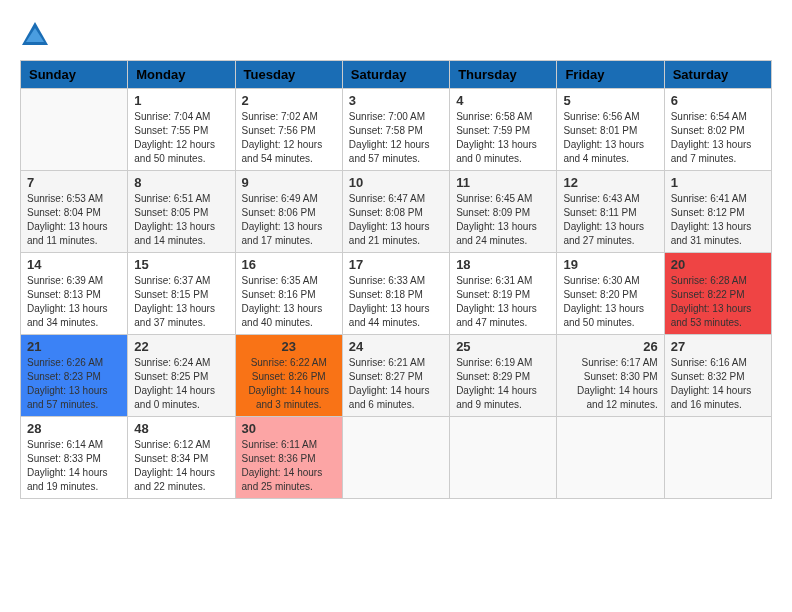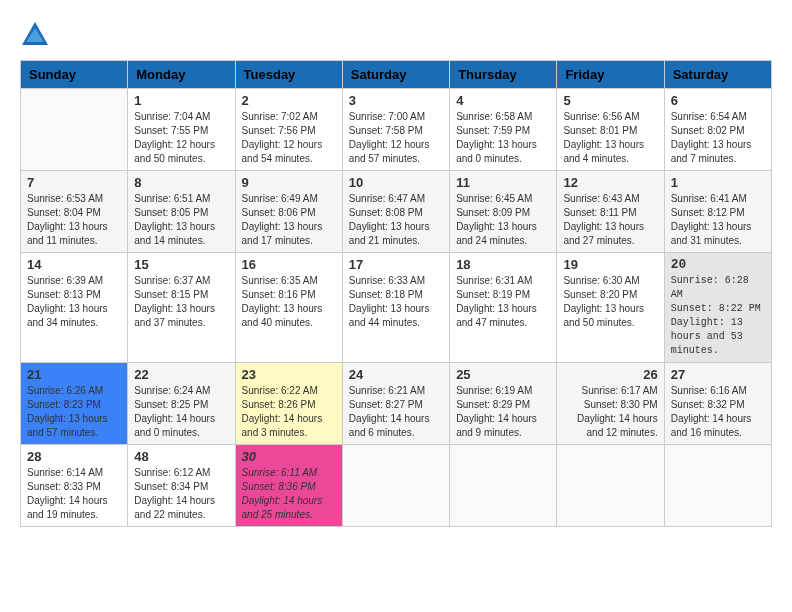--- a/index.html
+++ b/index.html
@@ -207,35 +207,35 @@
           <div class="day-info">Sunrise: 6:33 AM<br>Sunset: 8:18 PM<br>Daylight: 13 hours and 44 minutes.</div>
         </td>
         <td style="background-color: rgb(255, 255, 255);">
           <span class="day-number">18</span>
           <div class="day-info">Sunrise: 6:31 AM<br>Sunset: 8:19 PM<br>Daylight: 13 hours and 47 minutes.</div>
         </td>
         <td style="background-color: rgb(255, 255, 255);">
           <span class="day-number">19</span>
           <div class="day-info">Sunrise: 6:30 AM<br>Sunset: 8:20 PM<br>Daylight: 13 hours and 50 minutes.</div>
         </td>
-        <td style="background-color: #e5e5e5; font-family: Liberation Mono, monospace;">
+        <td style="background-color: #ef4444;">
           <span class="day-number">20</span>
           <div class="day-info">Sunrise: 6:28 AM<br>Sunset: 8:22 PM<br>Daylight: 13 hours and 53 minutes.</div>
         </td>
       </tr>
       <tr>
         <td style="background-color: #3b82f6;">
           <span class="day-number">21</span>
           <div class="day-info">Sunrise: 6:26 AM<br>Sunset: 8:23 PM<br>Daylight: 13 hours and 57 minutes.</div>
         </td>
         <td style="background-color: rgb(245, 245, 245);">
           <span class="day-number">22</span>
           <div class="day-info">Sunrise: 6:24 AM<br>Sunset: 8:25 PM<br>Daylight: 14 hours and 0 minutes.</div>
         </td>
-        <td style="background-color: #fef9c3;">
+        <td style="background-color: #f97316; text-align: center;">
           <span class="day-number">23</span>
           <div class="day-info">Sunrise: 6:22 AM<br>Sunset: 8:26 PM<br>Daylight: 14 hours and 3 minutes.</div>
         </td>
         <td style="background-color: rgb(245, 245, 245);">
           <span class="day-number">24</span>
           <div class="day-info">Sunrise: 6:21 AM<br>Sunset: 8:27 PM<br>Daylight: 14 hours and 6 minutes.</div>
         </td>
         <td style="background-color: rgb(245, 245, 245);">
           <span class="day-number">25</span>
           <div class="day-info">Sunrise: 6:19 AM<br>Sunset: 8:29 PM<br>Daylight: 14 hours and 9 minutes.</div>
@@ -251,21 +251,21 @@
       </tr>
       <tr>
         <td style="background-color: rgb(255, 255, 255);">
           <span class="day-number">28</span>
           <div class="day-info">Sunrise: 6:14 AM<br>Sunset: 8:33 PM<br>Daylight: 14 hours and 19 minutes.</div>
         </td>
         <td style="background-color: rgb(255, 255, 255);">
           <span class="day-number">48</span>
           <div class="day-info">Sunrise: 6:12 AM<br>Sunset: 8:34 PM<br>Daylight: 14 hours and 22 minutes.</div>
         </td>
-        <td style="background-color: #ec4899; font-style: italic;">
+        <td style="background-color: #fca5a5;">
           <span class="day-number">30</span>
           <div class="day-info">Sunrise: 6:11 AM<br>Sunset: 8:36 PM<br>Daylight: 14 hours and 25 minutes.</div>
         </td>
         <td class="empty-cell" style="background-color: rgb(249, 249, 249);"></td>
         <td class="empty-cell" style="background-color: rgb(249, 249, 249);"></td>
         <td class="empty-cell" style="background-color: rgb(249, 249, 249);"></td>
         <td class="empty-cell" style="background-color: rgb(249, 249, 249);"></td>
       </tr>
     </tbody>
 </table>

